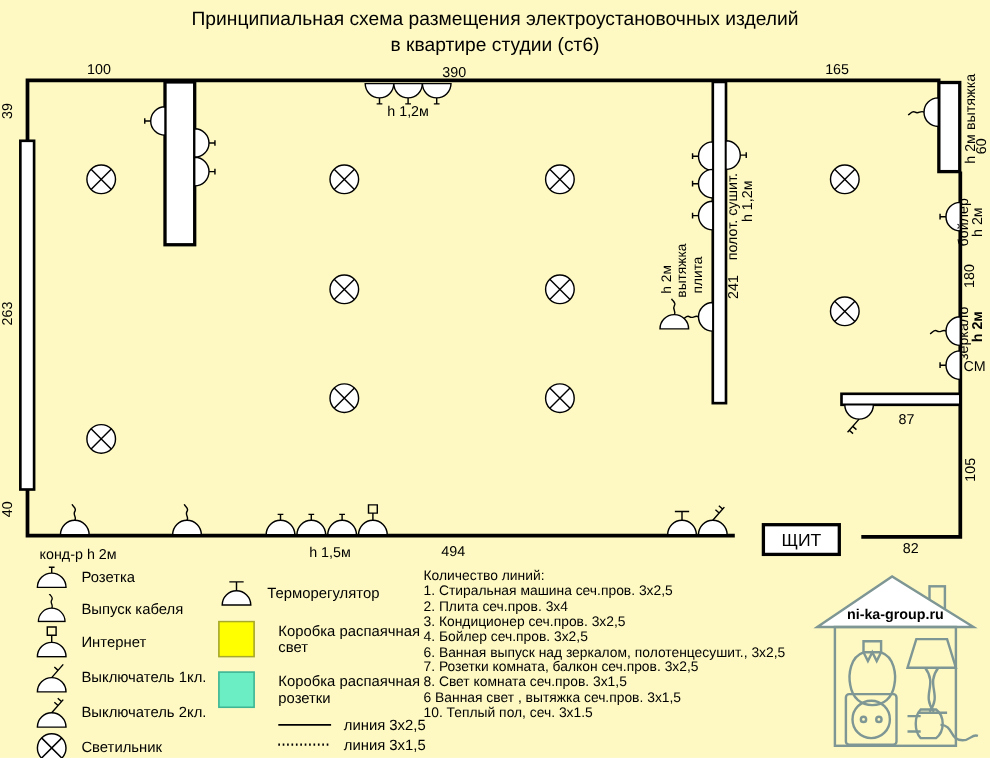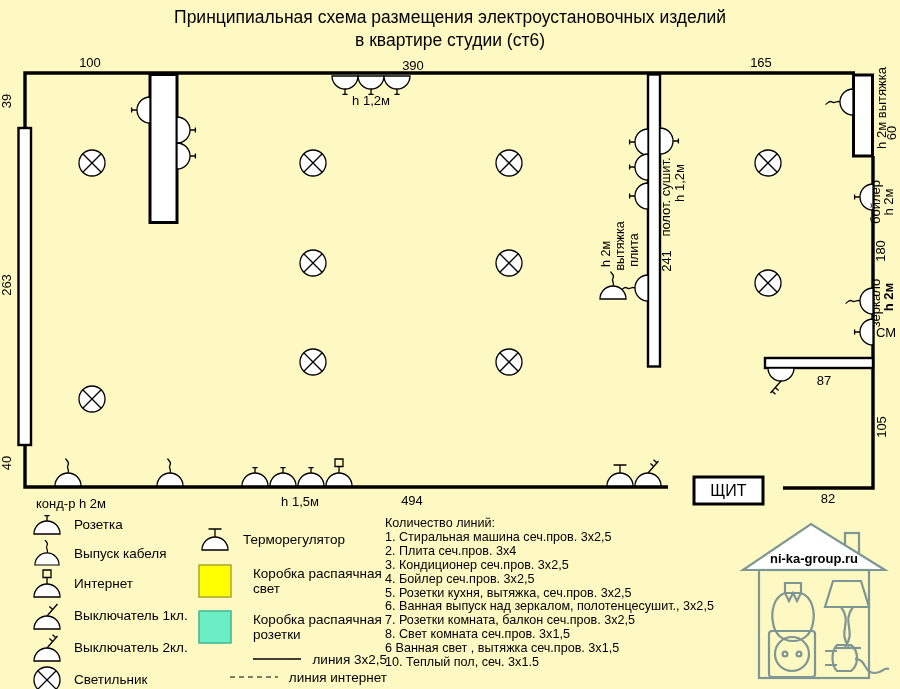--- a/index.html
+++ b/index.html
@@ -220,39 +220,44 @@
     <span><span>Коробка распаячная</span><br><span>розетки</span></span>
   </div>
   <div class="linerow">
     <svg width="50" height="8" viewBox="0 0 50 8">
           <line x1="1" y1="4" x2="49" y2="4" stroke="#000" stroke-width="1.5"></line>
         </svg>
     <span>линия 3х2,5</span>
   </div>
   <div class="linerow">
     <svg width="50" height="8" viewBox="0 0 50 8">
+          <line x1="1" y1="4" x2="49" y2="4" stroke="#000" stroke-width="2" stroke-dasharray="1.5 2.5"></line>
+        </svg>
+    <span>линия 3х1,5</span>
+  </div>
+  <div class="linerow">
+    <svg width="50" height="8" viewBox="0 0 50 8">
           <line x1="1" y1="4" x2="49" y2="4" stroke="#000" stroke-width="1.2" stroke-dasharray="5 4"></line>
         </svg>
     <span>линия интернет</span>
   </div>
   <div class="linerow">
     <svg width="50" height="8" viewBox="0 0 50 8">
           <line x1="1" y1="4" x2="49" y2="4" stroke="#000" stroke-width="2.6" stroke-dasharray="12 7"></line>
         </svg>
     <span>линия 3х4</span>
   </div>
 </div>
 
 <div class="qlist">
   <div>Количество линий:</div>
   <div>1. Стиральная машина сеч.пров. 3х2,5</div>
   <div>2. Плита сеч.пров. 3х4</div>
   <div>3. Кондиционер сеч.пров. 3х2,5</div>
   <div>4. Бойлер сеч.пров. 3х2,5</div>
-  <div>5. Розетки кухня, вытяжка, сеч.пров. 3х2,5</div>
   <div>6. Ванная выпуск над зеркалом, полотенцесушит., 3х2,5</div>
   <div>7. Розетки комната, балкон сеч.пров. 3х2,5</div>
   <div>8. Свет комната сеч.пров. 3х1,5</div>
   <div>6 Ванная свет , вытяжка сеч.пров. 3х1,5</div>
   <div>10. Теплый пол, сеч. 3х1.5</div>
 </div>
 
 <div class="logo">
   <svg width="162" height="172" viewBox="0 0 162 172">
     <g stroke="#7e9694" stroke-width="2.2" fill="none">

